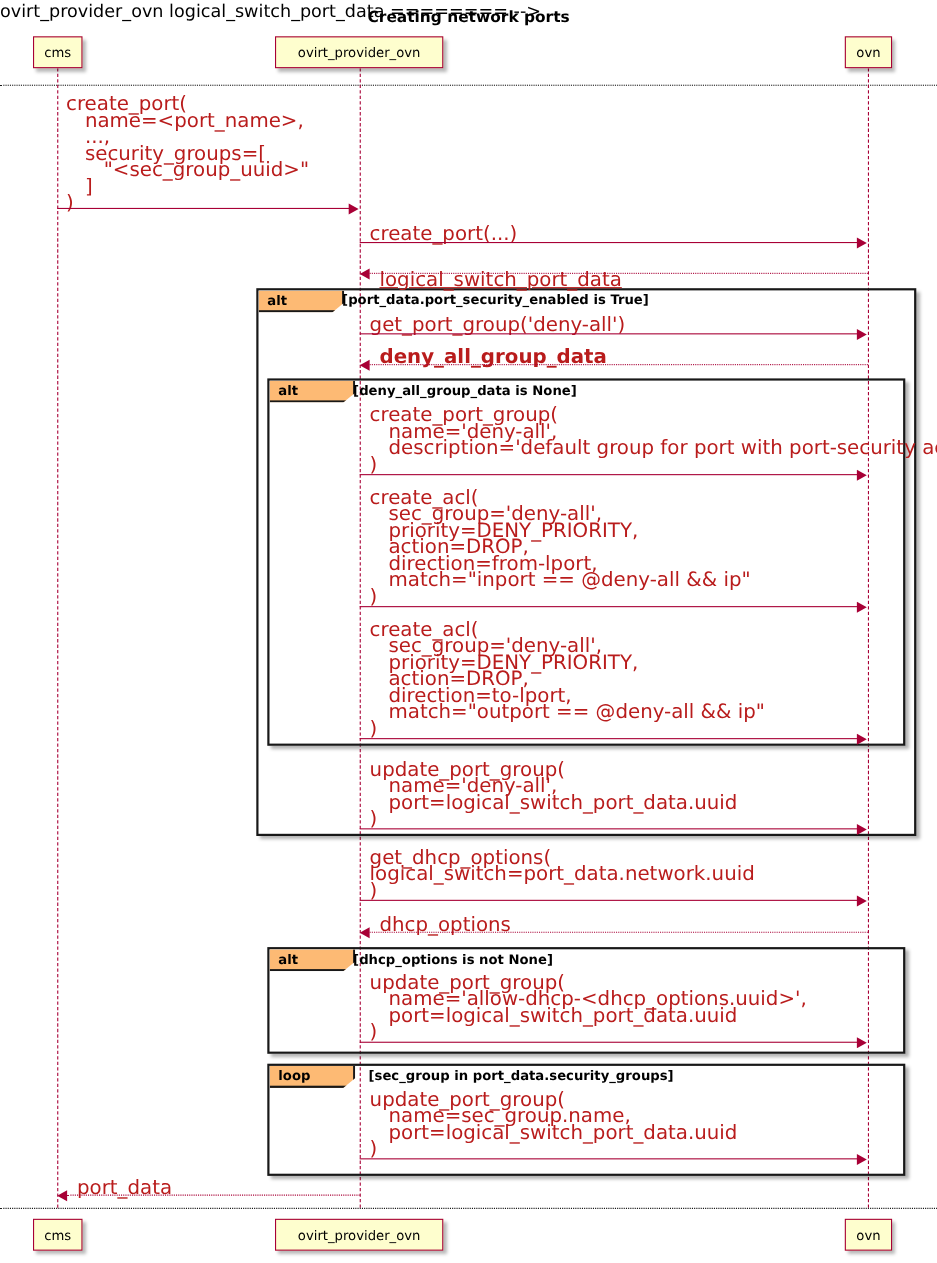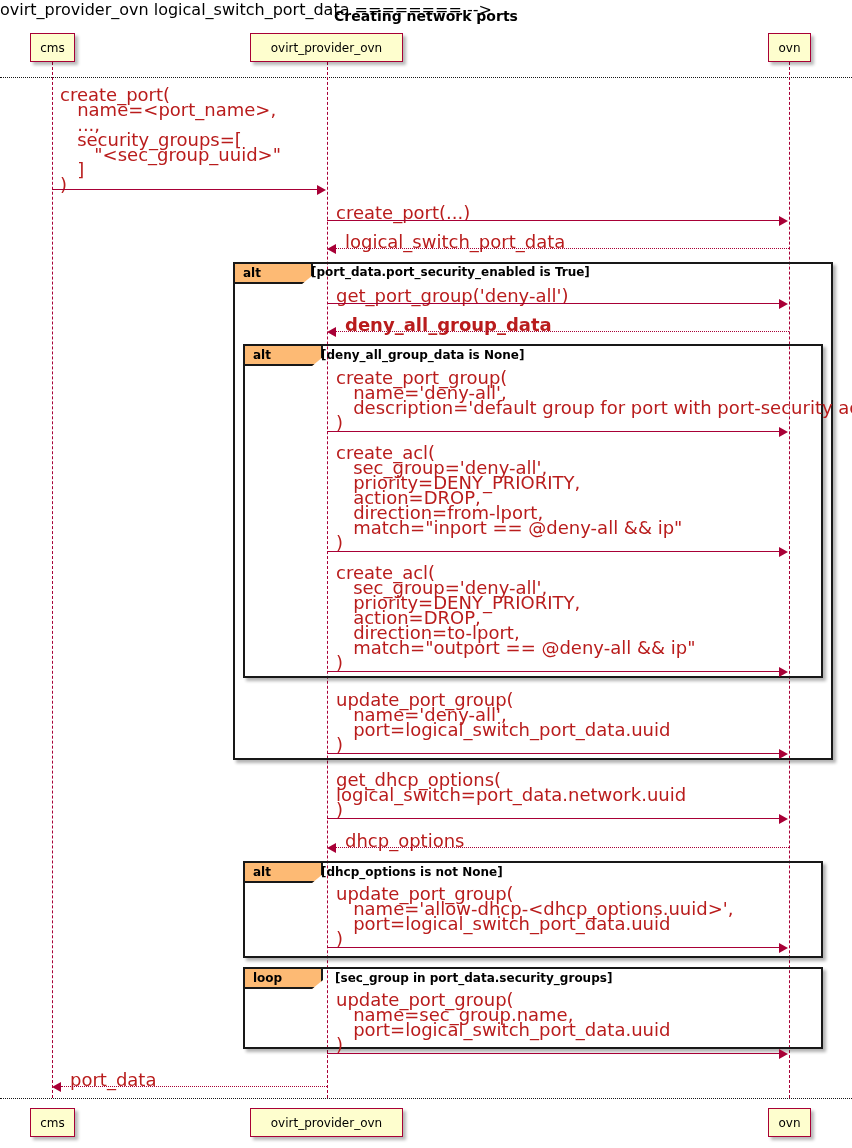--- a/index.html
+++ b/index.html
@@ -123,21 +123,21 @@
 
   
   <div class="group" style="left:243px;top:861px;width:580px;height:97px;">
     <div class="group-tab" style="width:62px;">
       <span class="group-tab-inner">alt</span>
     </div>
   </div>
   <div class="group-cond" style="left:321px;top:865px;">[dhcp_options is not None]</div>
 
   
-  <div class="group" style="left:243px;top:967px;width:580px;height:82px;">
+  <div class="group" style="left:243px;top:967px;width:580px;height:102px;">
     <div class="group-tab" style="width:62px;">
       <span class="group-tab-inner">loop</span>
     </div>
   </div>
   <div class="group-cond" style="left:335px;top:971px;">[sec_group in port_data.security_groups]</div>
 
   
   <div class="msg-text" style="left:60px;top:87px;">create_port(
    name=&lt;port_name&gt;,
    ...,
@@ -147,21 +147,21 @@
 )</div>
   <div class="arrow-line" style="left:52px;top:189px;width:266px;"></div>
   <div class="arrow-head right" style="left:317px;top:185px;"></div>
 
   
   <div class="msg-text" style="left:336px;top:205px;">create_port(...)</div>
   <div class="arrow-line" style="left:327px;top:220px;width:453px;"></div>
   <div class="arrow-head right" style="left:779px;top:216px;"></div>
 
    ovirt_provider_ovn  logical_switch_port_data ======== --&gt;
-  <div class="msg-text" style="left:345px;top:234px;">logical_switch_port_data</div>
+  <div class="msg-text" style="left:345px;top:247px;text-decoration:underline;">logical_switch_port_data</div>
   <div class="arrow-line dotted" style="left:336px;top:248px;width:453px;"></div>
   <div class="arrow-head left" style="left:327px;top:244px;"></div>
 
   
   <div class="msg-text" style="left:336px;top:288px;">get_port_group('deny-all')</div>
   <div class="arrow-line" style="left:327px;top:303px;width:453px;"></div>
   <div class="arrow-head right" style="left:779px;top:299px;"></div>
 
   
   <div class="msg-text" style="left:345px;top:317px;font-weight:bold;">deny_all_group_data</div>

